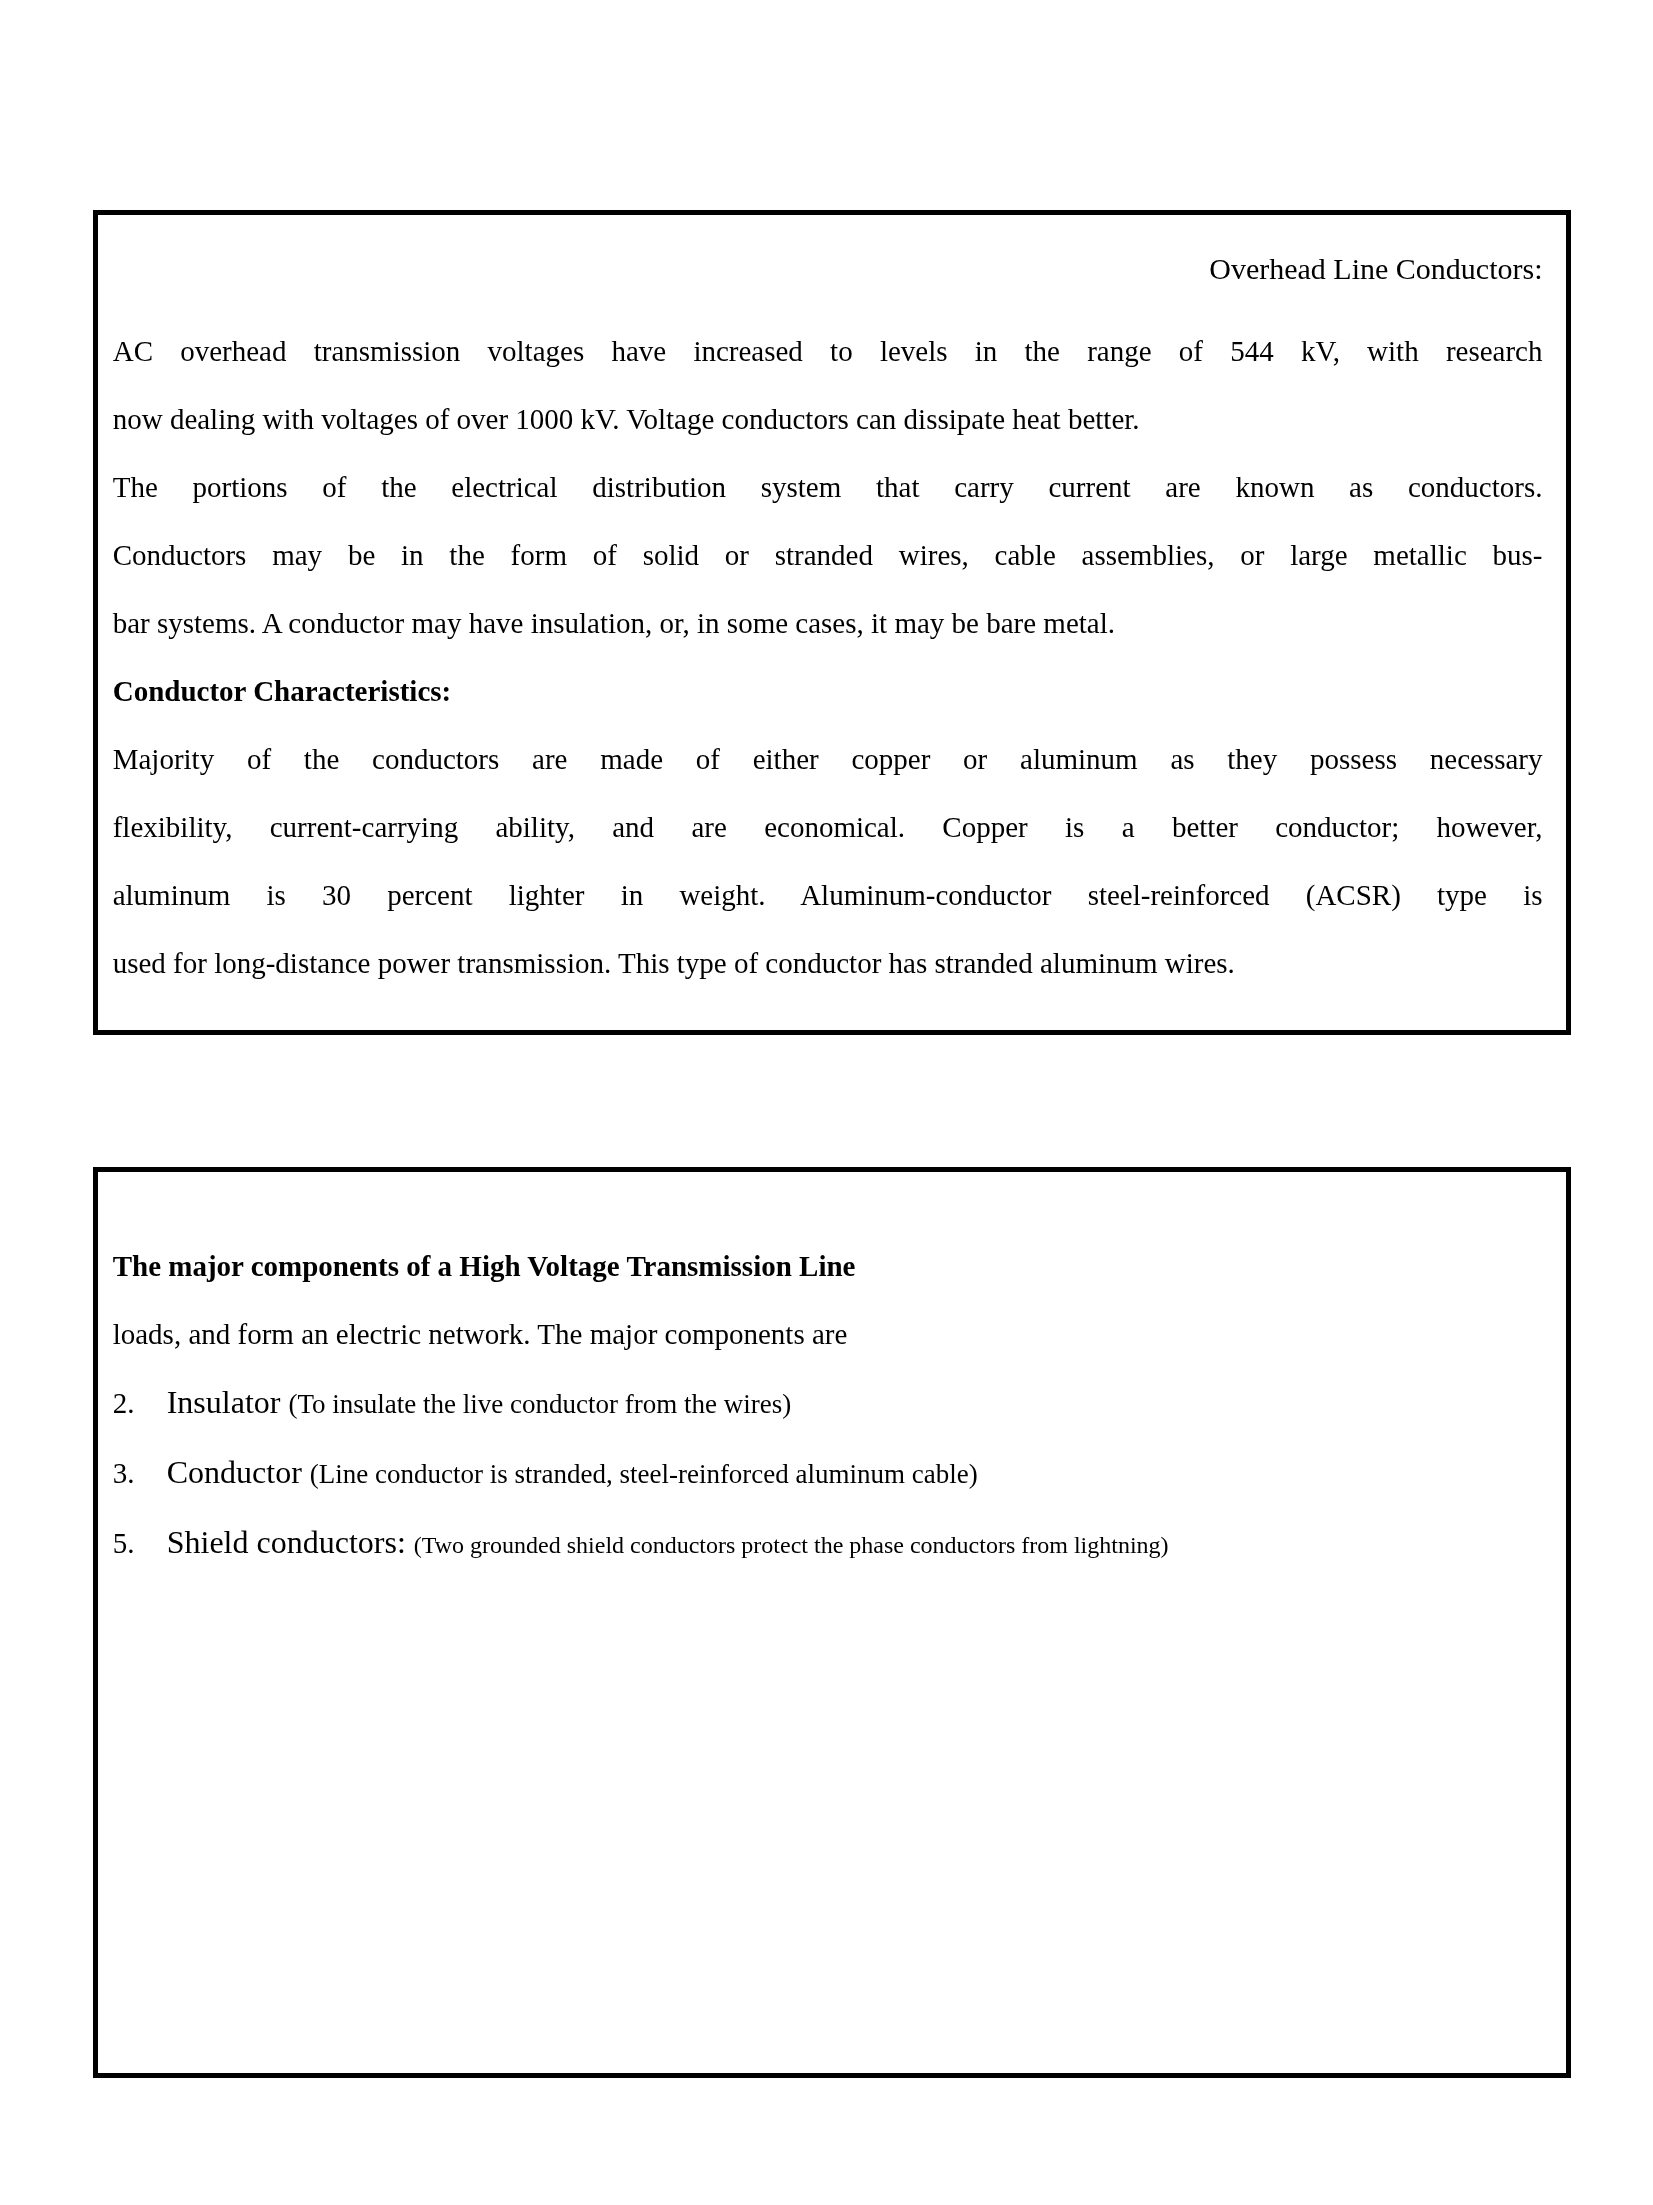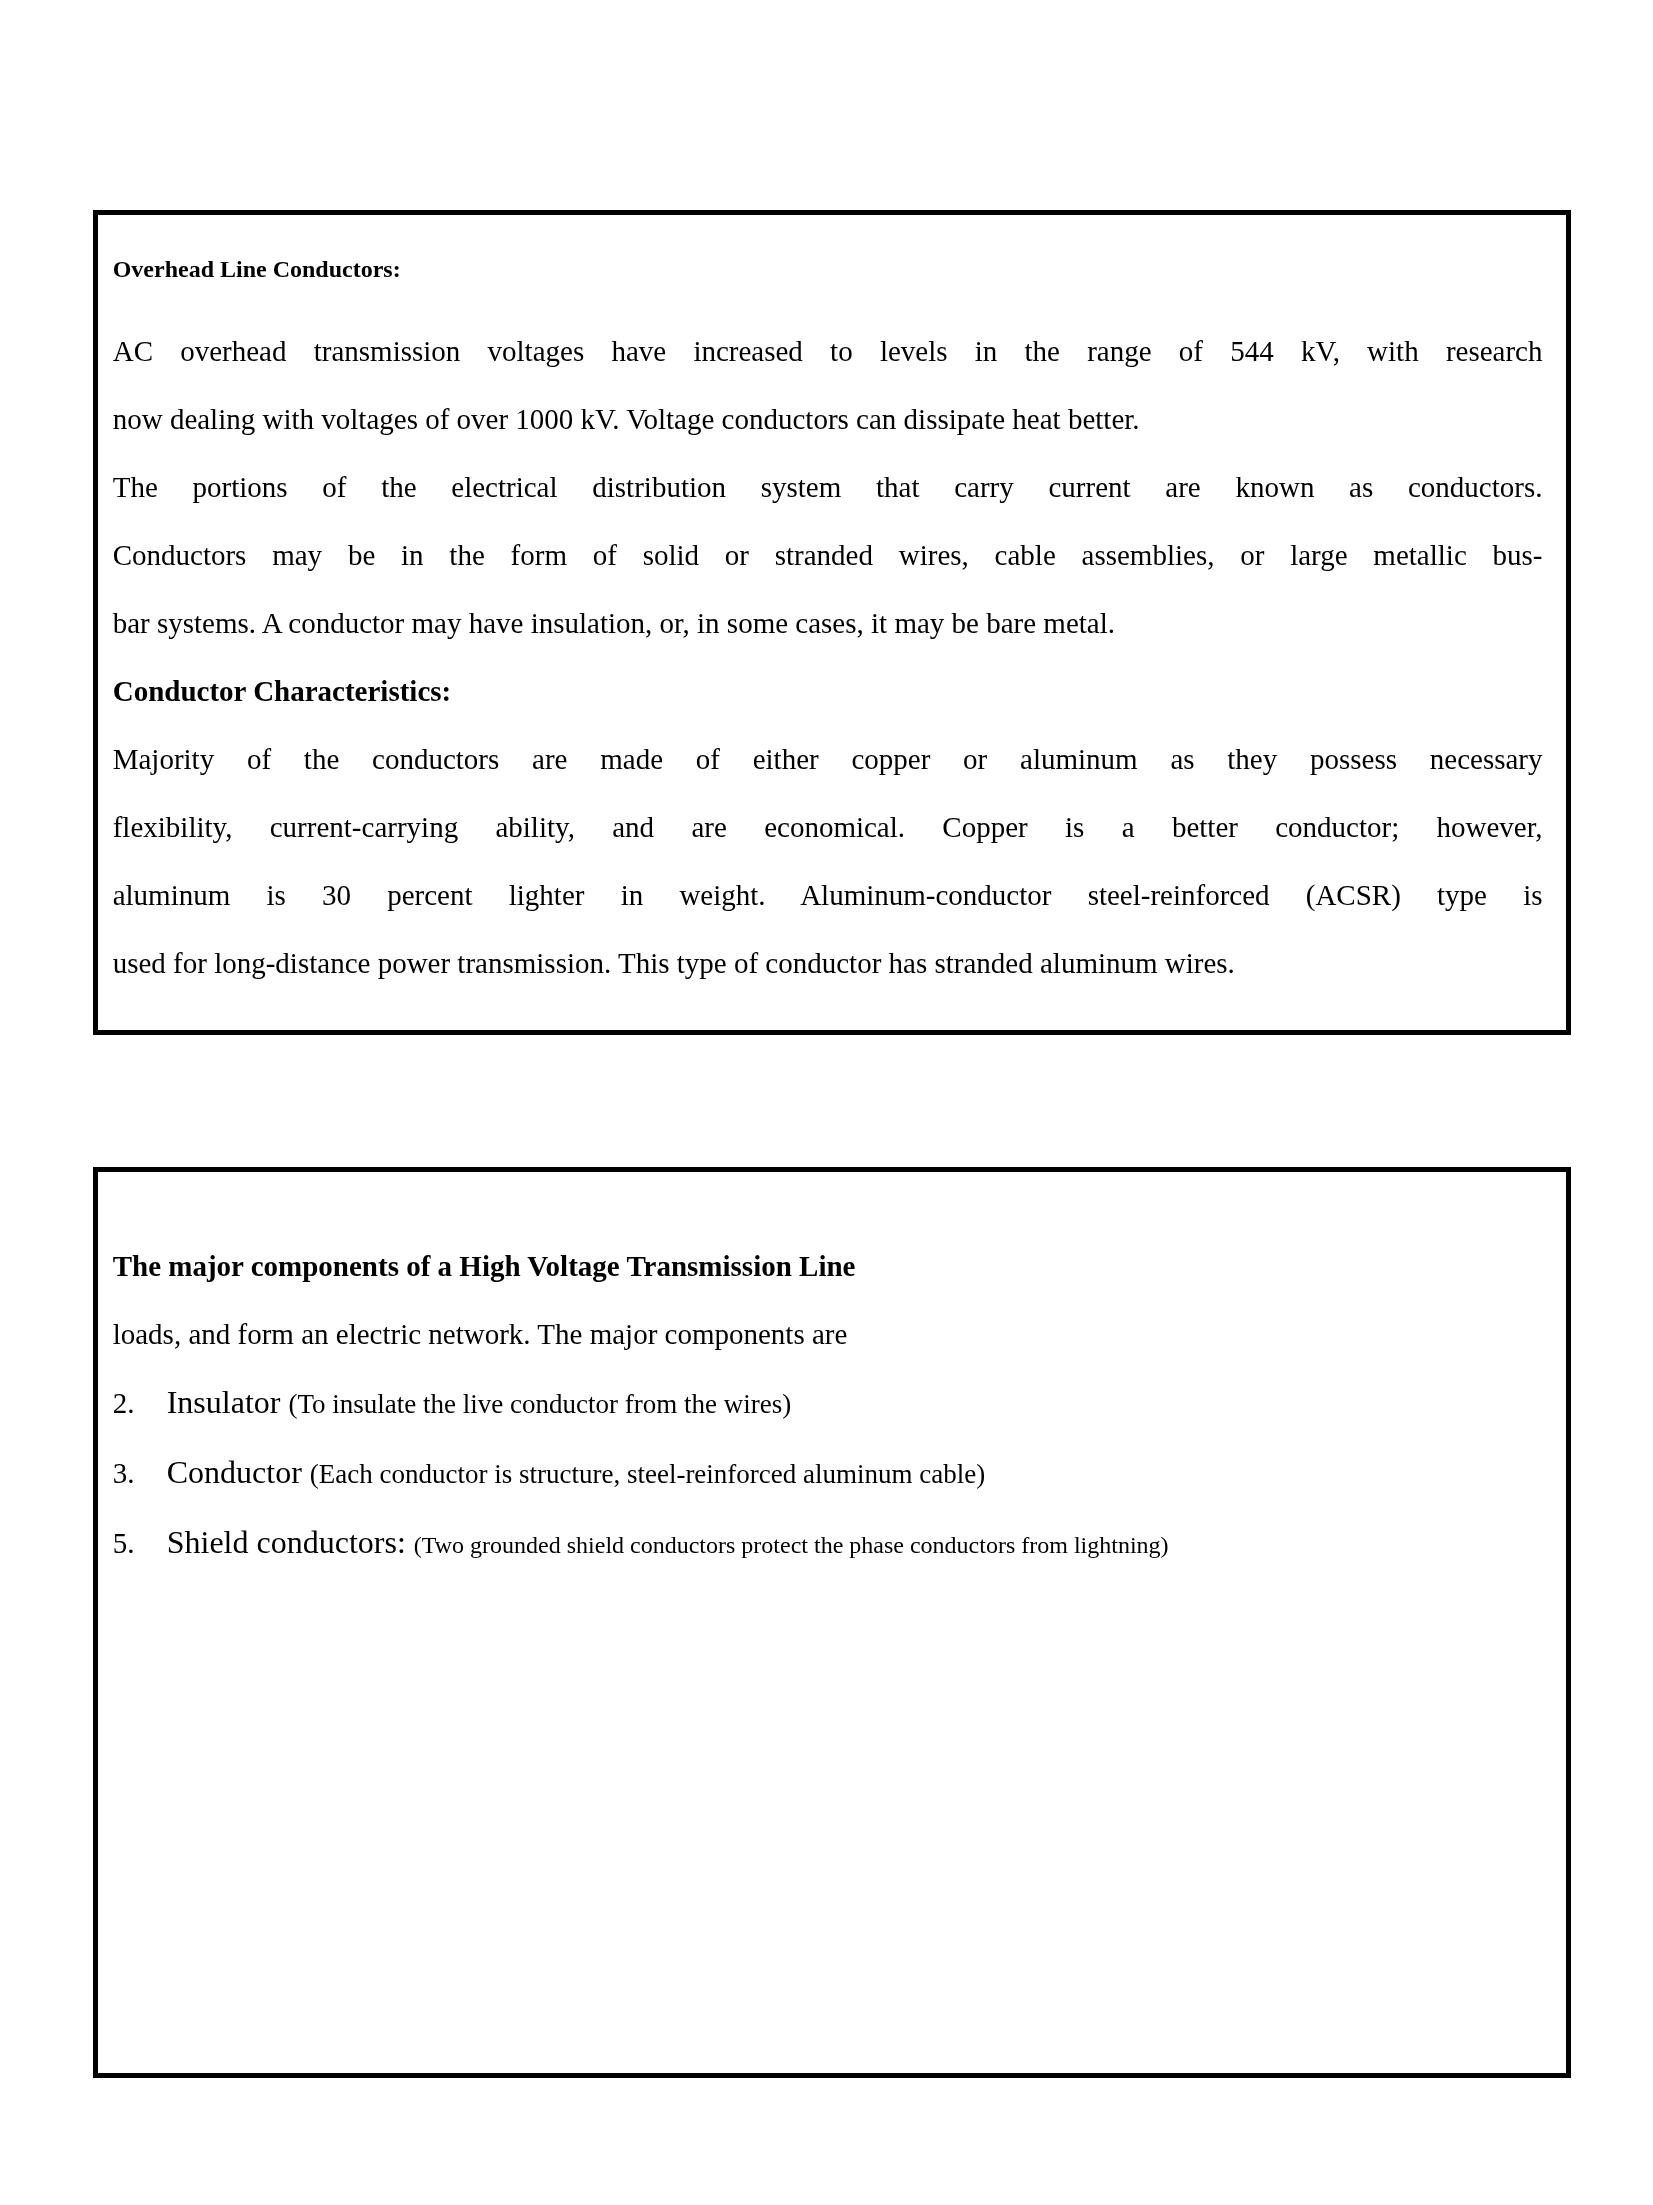--- a/index.html
+++ b/index.html
@@ -29,23 +29,23 @@
     top: 210px;
     height: 825px;
     padding: 31px 23.5px 0 14.7px;
   }
   .box2 {
     top: 1167px;
     height: 911px;
     padding: 60px 23.5px 0 14.7px;
   }
   .doc-title {
-    font-size: 24px;
-    font-weight: bold;
-    text-align: left;
+    font-size: 30px;
+    font-weight: normal;
+    text-align: right;
     line-height: 46px;
     margin-bottom: 25px;
   }
   .line {
     font-size: 29px;
     line-height: 68px;
     white-space: nowrap;
   }
   .line.just {
     white-space: normal;
@@ -100,21 +100,21 @@
     <h2 class="heading">The major components of a High Voltage Transmission Line</h2>
     <div class="line">loads, and form an electric network. The major components are</div>
 
     <ol class="list">
       <li class="item">
         <span class="num">2.</span><span class="main">Insulator</span>
         <span class="desc">(To insulate the live conductor from the wires)</span>
       </li>
       <li class="item">
         <span class="num">3.</span><span class="main">Conductor</span>
-        <span class="desc">(Each conductor is structure, steel-reinforced aluminum cable)</span>
+        <span class="desc">(Line conductor is stranded, steel-reinforced aluminum cable)</span>
       </li>
       <li class="item small-desc">
         <span class="num">5.</span><span class="main">Shield conductors:</span>
         <span class="desc">(Two grounded shield conductors protect the phase conductors from lightning)</span>
       </li>
     </ol>
   </section>
 
 </div>
 

